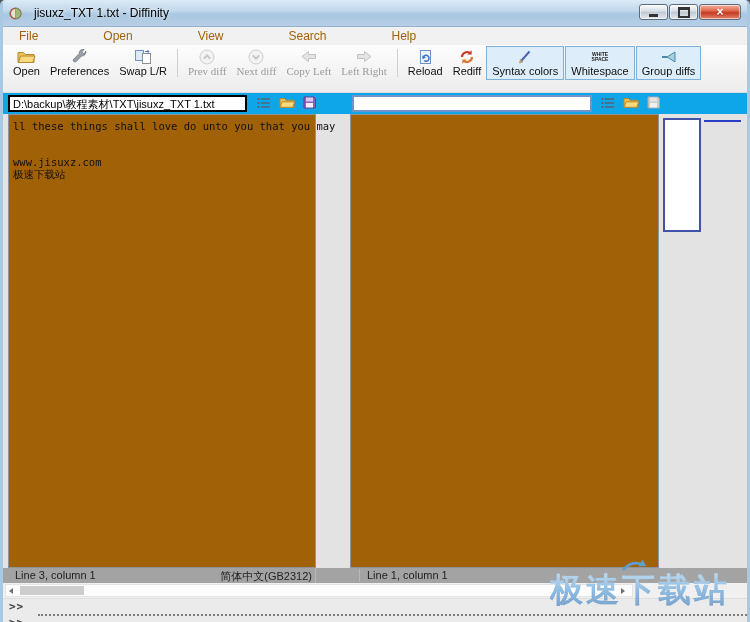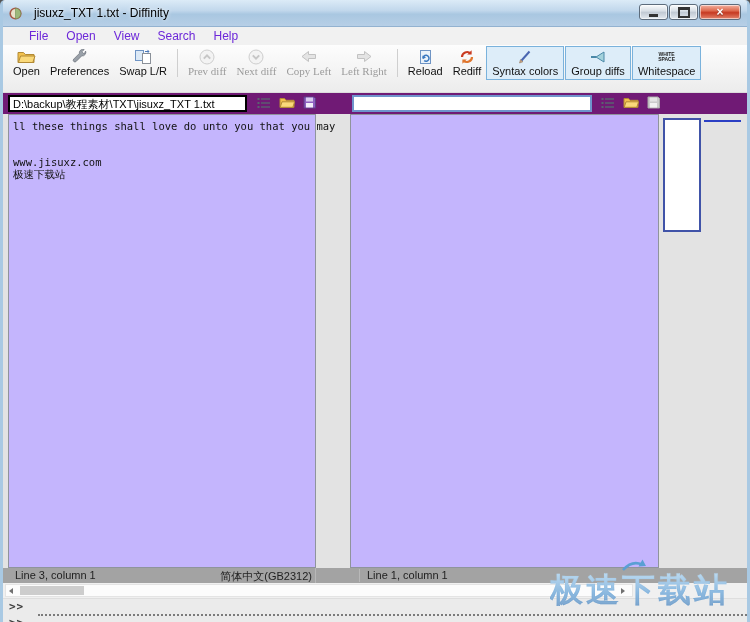--- a/index.html
+++ b/index.html
@@ -26,52 +26,52 @@
   }
   .win-btn.close {
     width:42px;
     background:linear-gradient(180deg,#f3b2a2,#de6b50 40%,#c63a22 55%,#e4846c);
     color:#fff; font-weight:bold; font-size:12px; line-height:12px;
     text-shadow:0 1px 1px rgba(0,0,0,.4);
   }
   .glyph-min { width:9px; height:3px; background:#333; margin-top:6px; }
   .glyph-max { width:8px; height:6px; border:2px solid #333; border-top-width:3px; box-sizing:content-box; }
   
-  .menubar { height:18px; background:#f1f1f1; display:flex; align-items:center; font-size:12px; padding-left:17px; color:#6d28d9; }
+  .menubar { height:18px; background:#f1f1f1; display:flex; align-items:center; font-size:12px; padding-left:7px; color:#a16207;gap:47px; }
   .menu-item { padding:1px 9px; }
   
   .toolbar {
     height:34px; display:flex; align-items:stretch; padding:1px 3px 12px 5px;
     background:linear-gradient(180deg,#fdfdfd,#ececec);
     border-bottom:1px solid #dcdcdc;
   }
   .tbtn {
     display:flex; flex-direction:column; align-items:center; justify-content:flex-start;
     font-size:11px; color:#111; padding:2px 5px 1px; white-space:nowrap; box-sizing:border-box;
   }
   .tbtn .ticon { height:17px; display:flex; align-items:center; justify-content:center; }
   .tbtn.disabled { color:#9b9b9b;font-family:Liberation Serif, serif; }
   .tsep { width:1px; background:#cfcfcf; margin:3px 5px; }
   .tbtn.toggle { background:#ddedf9; border:1px solid #7ab2dc; padding:1px 5px 0; }
   .tbtn.toggle + .tbtn.toggle { margin-left:1px; }
   .ws-icon { font-size:5px; font-weight:bold; line-height:4.5px; white-space:pre-line; text-align:center; color:#222; font-family:"Liberation Sans",sans-serif; }
   
-  .pathrow { height:21px; position:relative; background:#701a75; }
+  .pathrow { height:21px; position:relative; background:#0ea5e9; }
   .path-input {
     position:absolute; top:2px; height:17px; box-sizing:border-box; background:#fff;
     font-size:11px; line-height:13px; padding:1px 3px; overflow:hidden; white-space:nowrap; color:#000;
   }
   .path-left  { left:5px;   width:239px; border:2px solid #000; }
   .path-right { left:349px; width:240px; border:2px solid #6f94cc; }
   .path-icons { position:absolute; top:3px; display:flex; gap:8px; align-items:center; }
   .icons-left  { left:254px; }
   .icons-right { left:598px; }
   
   .main { position:relative; height:454px; background:#e3e3e3; }
-  .pane { position:absolute; top:0; bottom:0; background:#c4b5fd; border:1px solid #8f949c; box-sizing:border-box; }
+  .pane { position:absolute; top:0; bottom:0; background:#a16207; border:1px solid #8f949c; box-sizing:border-box; }
   .pane.left  { left:5px;   width:308px; }
   .pane.right { left:347px; width:309px; }
   .pane pre {
     margin:0; font-family:"DejaVu Sans Mono", monospace; font-size:10.5px; line-height:12px;
     padding:5px 2px 0 4px; white-space:pre; color:#111;
   }
   .overview-box { position:absolute; left:660px; top:4px; width:34px; height:110px; background:#fff; border:2px solid #4053a8; box-sizing:content-box; }
   .overview-line { position:absolute; left:701px; top:6px; width:37px; height:2px; background:#2b3fc4; }
   
   .statusbar { height:15px; background:#a3a3a3; position:relative; font-size:11px; color:#222; }
@@ -242,34 +242,34 @@
         <svg width="16" height="15" viewBox="0 0 16 15">
           <path d="M4.5 11.5 L12.5 2.5" stroke="#4a66b0" stroke-width="2"></path>
           <path d="M2.5 14 l1 -3.4 2.4 2.2 Z" fill="#caa88a" stroke="#8a6a4a" stroke-width="0.5"></path>
         </svg>
       </span>
       <span>Syntax colors</span>
     </div>
 
     <div class="tbtn toggle">
       <span class="ticon">
+        <span class="ws-icon">WHITE
+SPACE</span>
+      </span>
+      <span>Whitespace</span>
+    </div>
+
+    <div class="tbtn toggle">
+      <span class="ticon">
         <svg width="16" height="14" viewBox="0 0 16 14">
           <polygon points="14,2 14,12 6,7" fill="#a3d2dc" stroke="#4a88a8"></polygon>
           <line x1="1" y1="7" x2="6" y2="7" stroke="#4a88a8" stroke-width="2"></line>
         </svg>
       </span>
       <span>Group diffs</span>
-    </div>
-
-    <div class="tbtn toggle">
-      <span class="ticon">
-        <span class="ws-icon">WHITE
-SPACE</span>
-      </span>
-      <span>Whitespace</span>
     </div>
 
   </div>
 
   <div class="pathrow">
     <div class="path-input path-left">D:\backup\教程素材\TXT\jisuxz_TXT 1.txt</div>
 
     <div class="path-icons icons-left">
       <span style="display:flex;">
         <svg width="14" height="12" viewBox="0 0 14 12">

